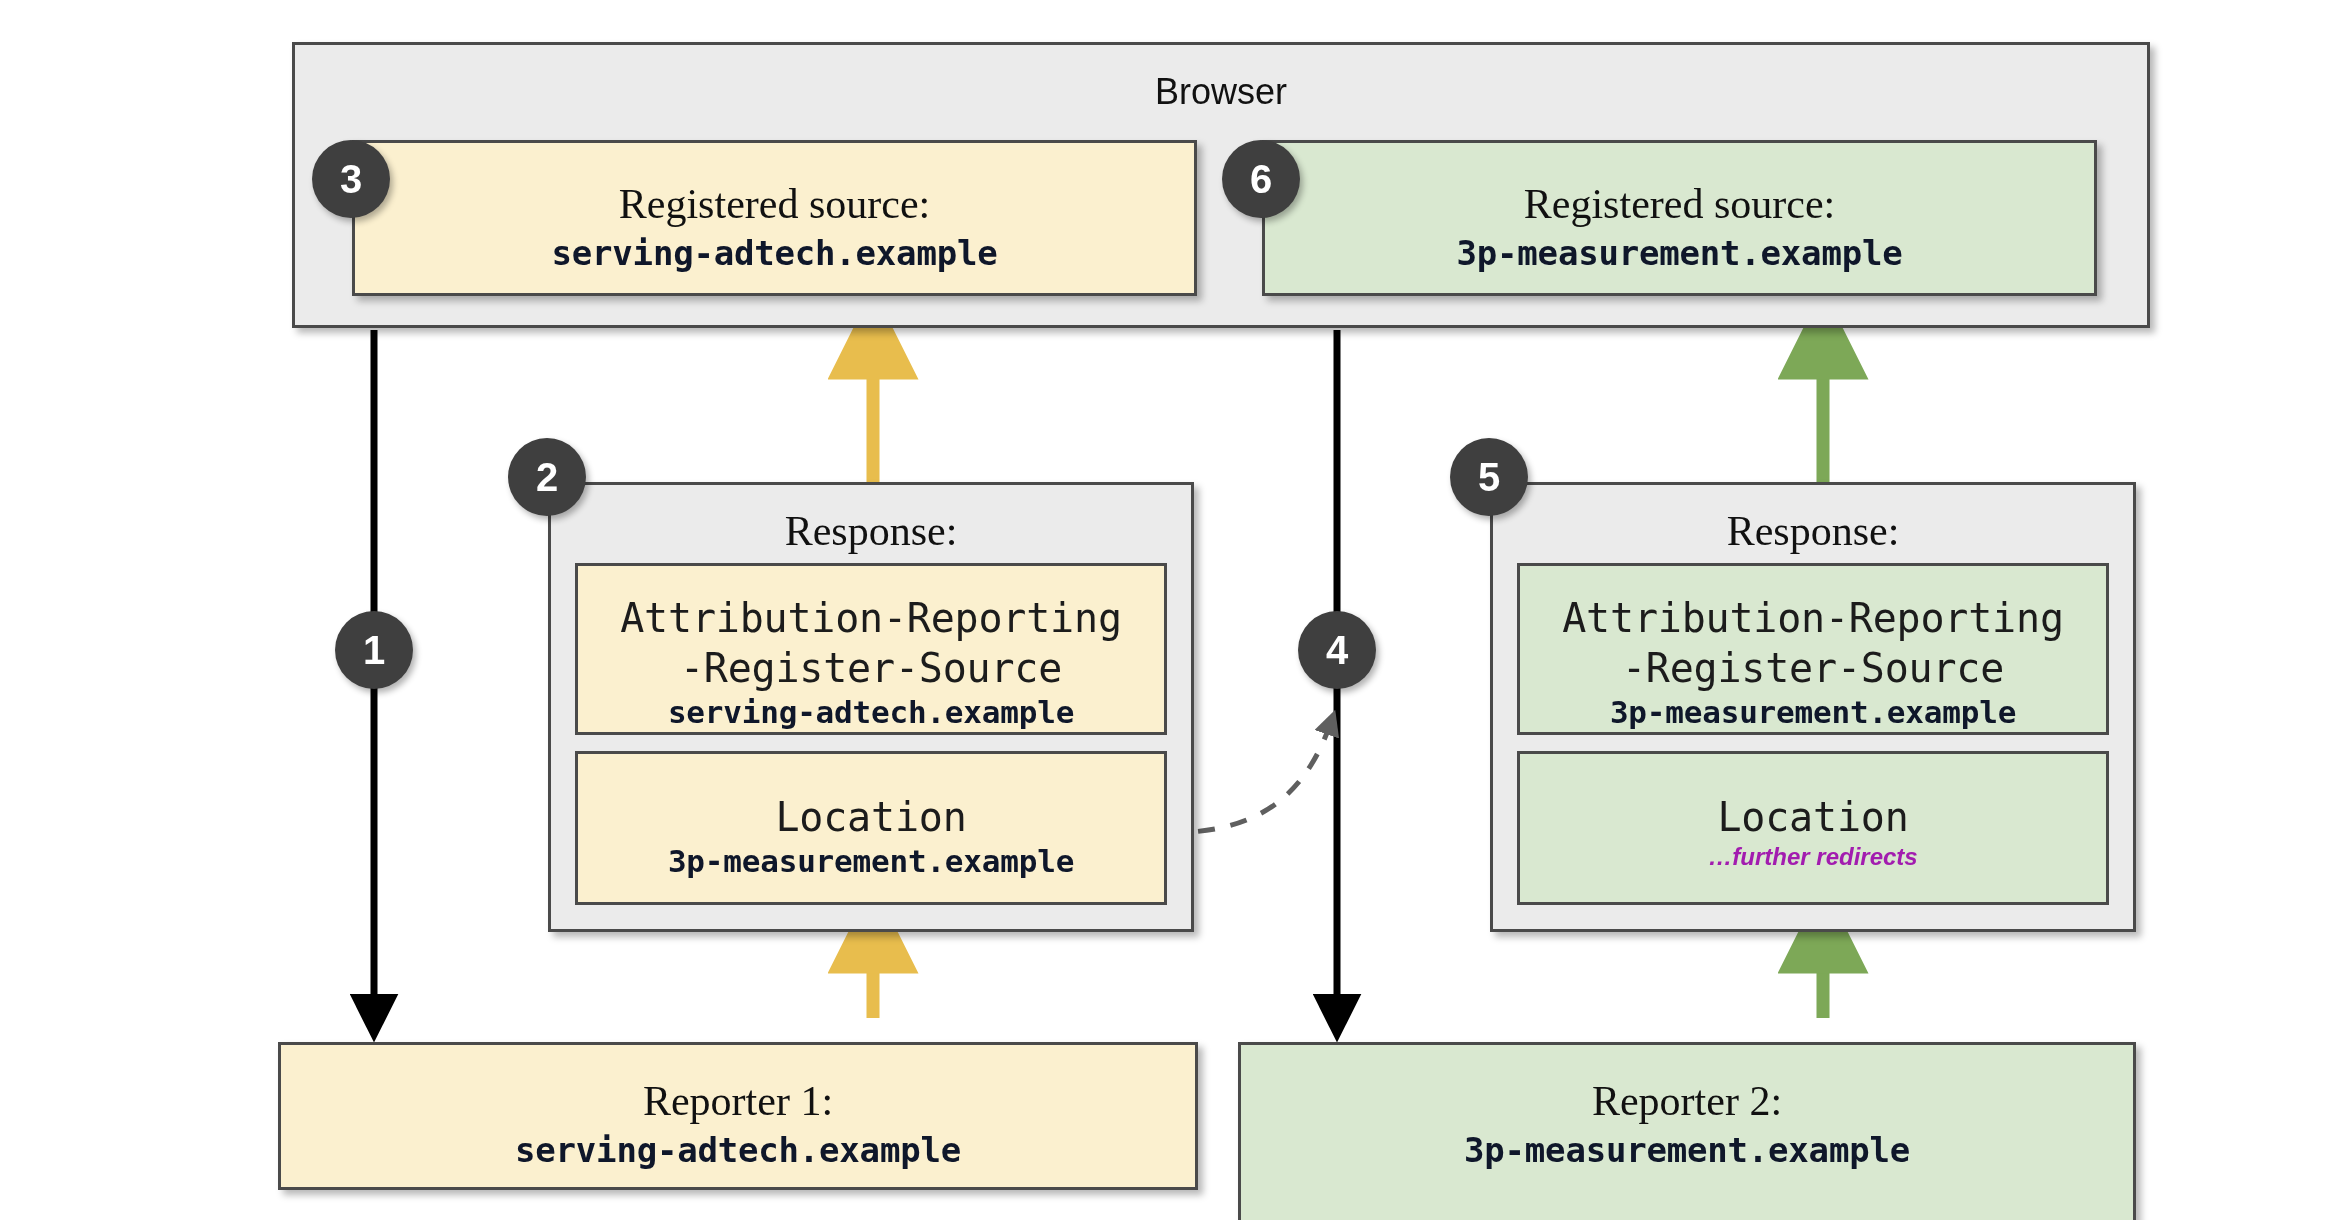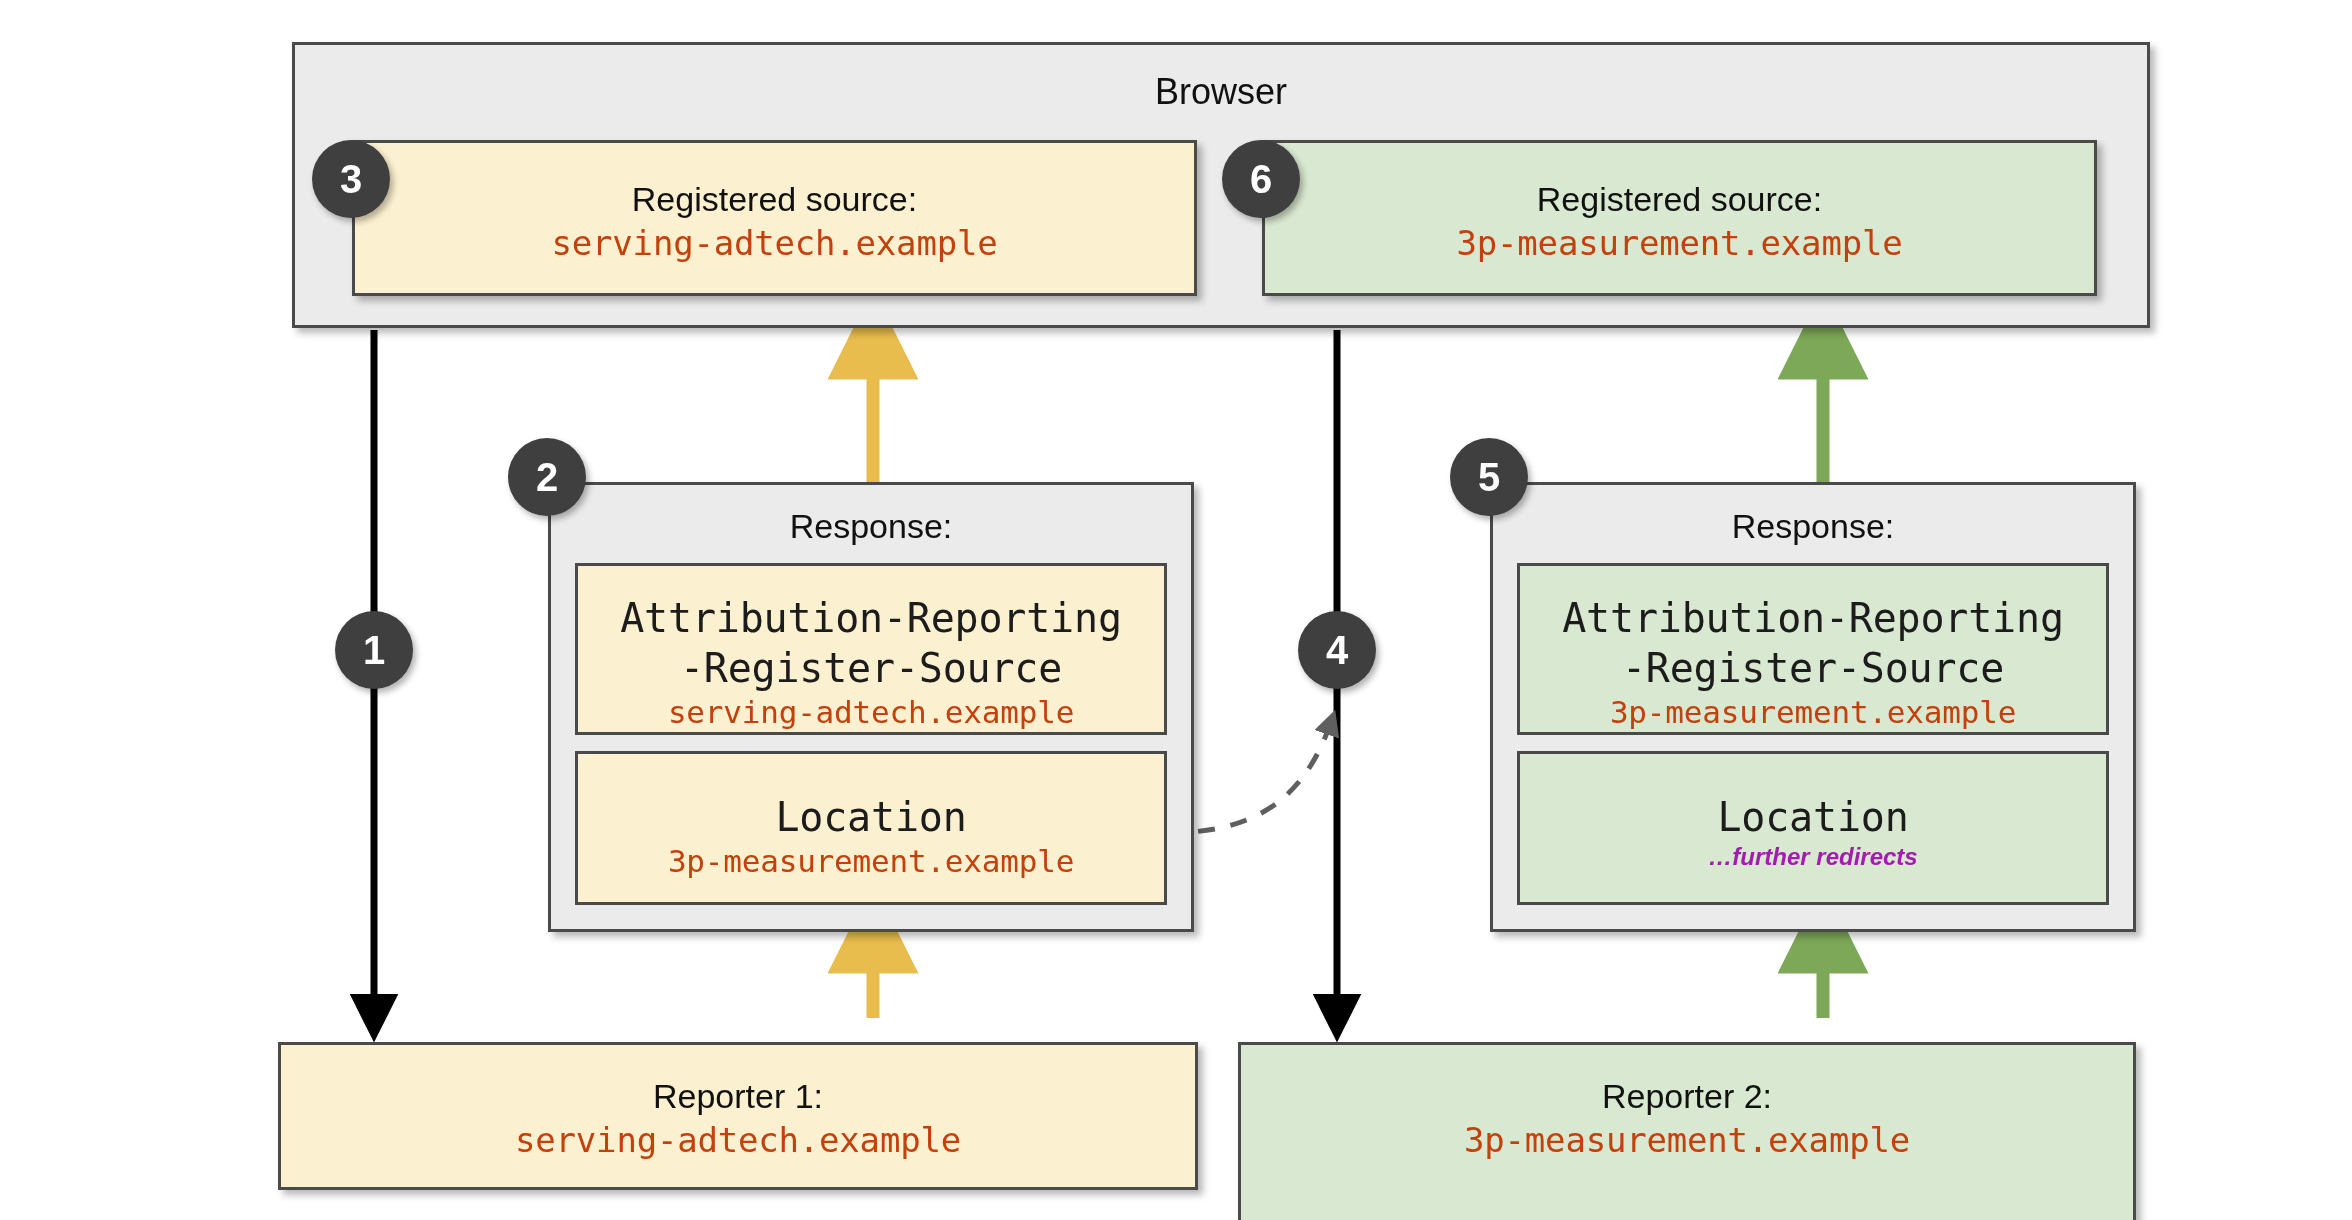--- a/index.html
+++ b/index.html
@@ -43,37 +43,37 @@
     border: 3px solid #4a4a4a;
   }
 
   
   .center-stack {
     position: absolute;
     left: 0; right: 0;
     text-align: center;
   }
   .label-sans {
-    font-family: Liberation Sans, sans-serif;
-    font-size: 34px;
+    font-family: Liberation Serif, serif;
+    font-size: 42px;
     color: #111111;
     line-height: 1.28;
   }
   .label-mono {
     font-family: "DejaVu Sans Mono", monospace;
     font-size: 40px;
     color: #1c1c1c;
     line-height: 1.25;
     letter-spacing: -0.2px;
   }
   .domain-mono {
     font-family: "DejaVu Sans Mono", monospace;
-    font-weight: normal;
+    font-weight: bold;
     font-size: 31px;
-    color: #c2410c;
+    color: #0f172a;
     line-height: 1.25;
     letter-spacing: -0.2px;
   }
   .domain-mono.big {
     font-size: 34px;
   }
   .redirect-italic {
     font-family: "Liberation Sans", sans-serif;
     font-weight: bold;
     font-style: italic;

